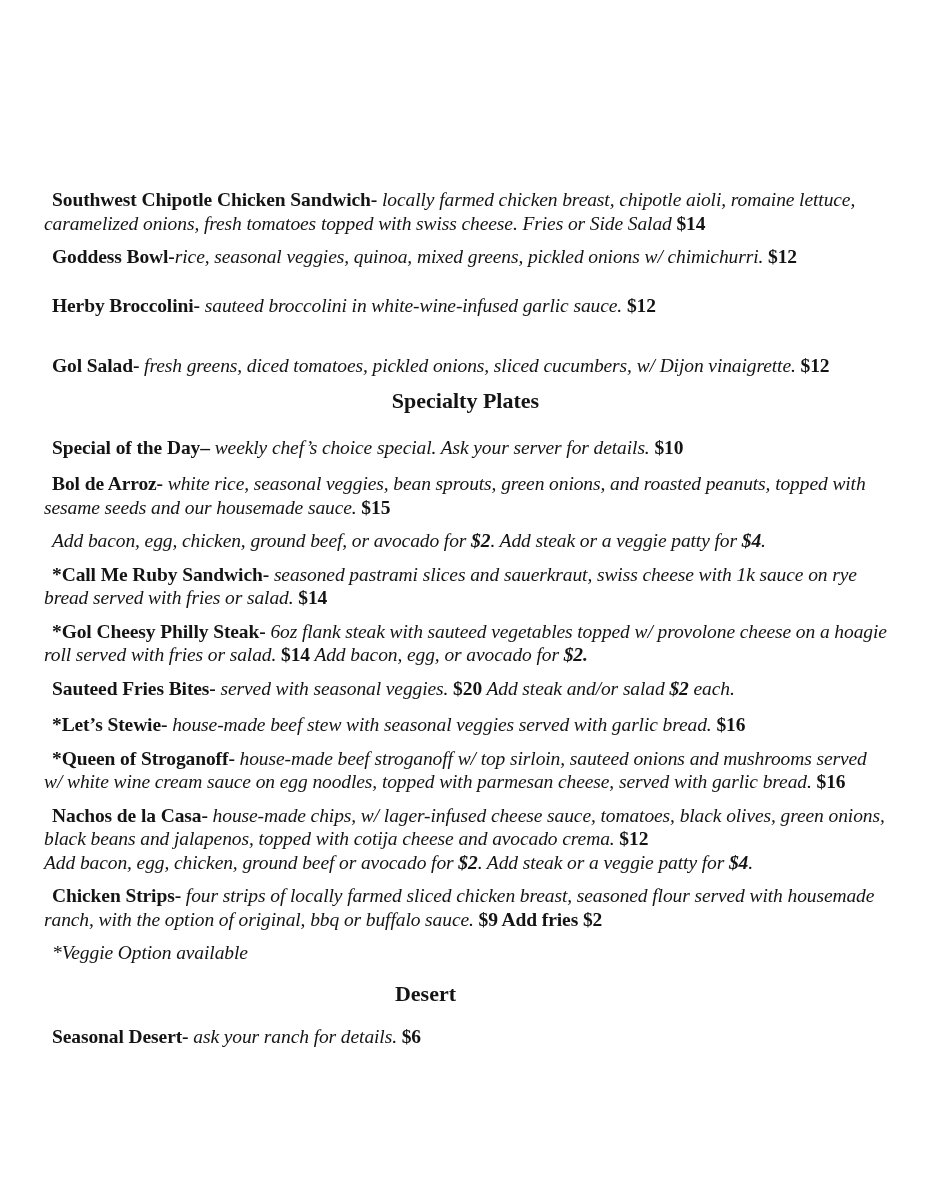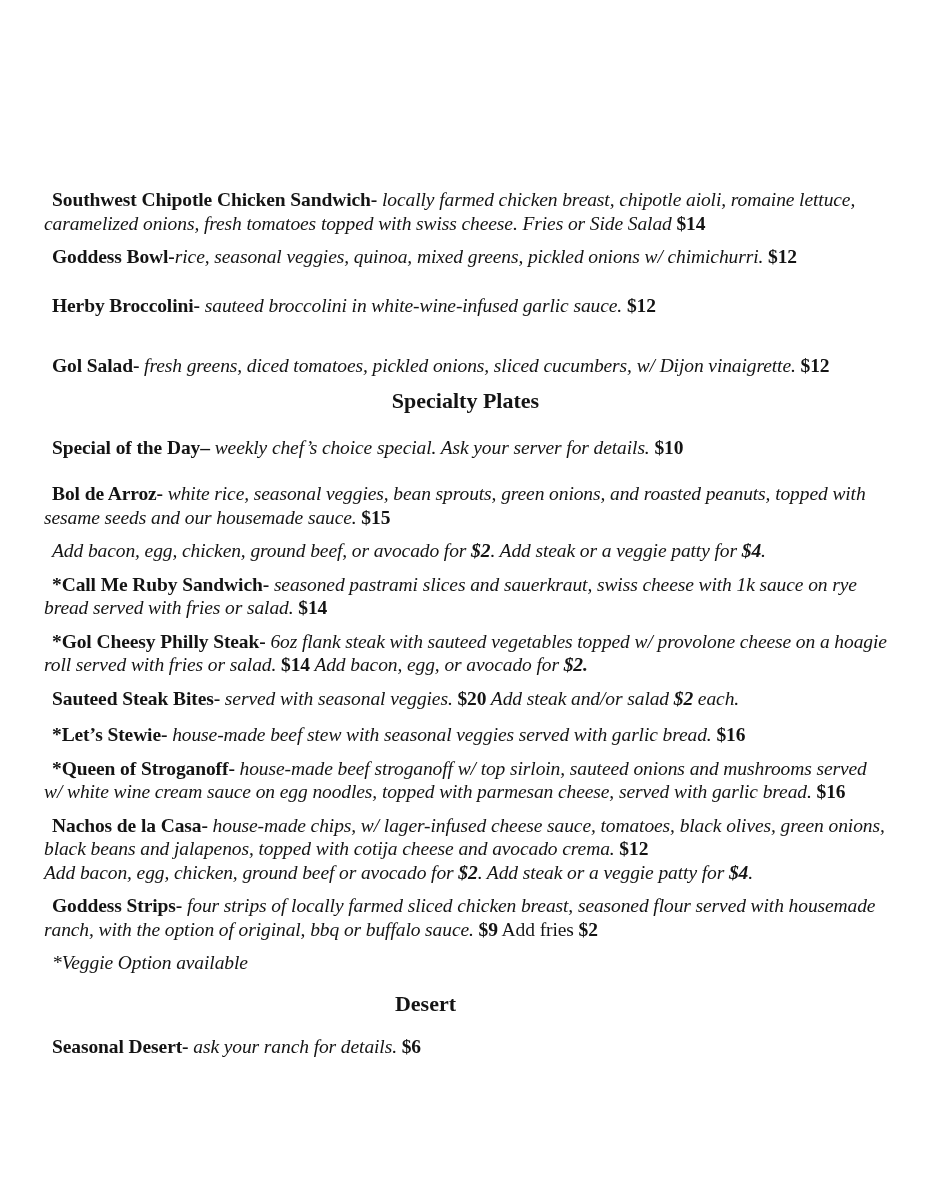--- a/index.html
+++ b/index.html
@@ -24,62 +24,62 @@
     font-size: 19.5px;
     line-height: 23.5px;
     text-indent: 8px;
     letter-spacing: -0.1px;
   }
   .menu-item:last-child { margin-bottom: 0; }
   
   [data-section="0"] .menu-item:nth-of-type(2) { margin-bottom: 25px; }
   [data-section="0"] .menu-item:nth-of-type(3) { margin-bottom: 37px; }
   
-  [data-section="1"] p.menu-item:nth-of-type(1) { margin-bottom: 23px; }
+  [data-section="1"] p.menu-item:nth-of-type(1) { margin-bottom: 13px; }
   [data-section="1"] p.menu-item:nth-of-type(6) { margin-bottom: 13px; }
   .section-heading {
     font-size: 22px;
     line-height: 36px;
     font-weight: 700;
     text-align: center;
     margin: 5px 0 17px 0;
     letter-spacing: 0;
   }
   
   [data-section="2"] .section-heading { transform: translateX(-40px); margin: 11px 0 13px 0; text-align: center; }
   .seg { white-space: normal; }
   .seg-name { font-weight: 700; font-style: normal; }
   .seg-italic { font-style: italic; font-weight: 400; }
   .seg-bold { font-weight: 700; font-style: normal; }
   .seg-bold-italic { font-weight: 700; font-style: italic; }
-  .seg-regular { font-weight: 400; font-style: normal; }
+  .seg-regular { font-weight: 700; font-style: normal; }
 </style>
 </head>
 <body>
 
 <div class="page">
   <main>
       <section class="menu-section" data-section="0">
         <p class="menu-item"><span class="seg seg-name">Southwest Chipotle Chicken Sandwich-</span><span class="seg seg-italic"> locally farmed chicken breast, chipotle aioli, romaine lettuce, caramelized onions, fresh tomatoes topped with swiss cheese. Fries or Side Salad </span><span class="seg seg-bold">$14</span></p>
         <p class="menu-item"><span class="seg seg-name">Goddess Bowl-</span><span class="seg seg-italic">rice, seasonal veggies, quinoa, mixed greens, pickled onions w/ chimichurri. </span><span class="seg seg-bold">$12</span></p>
         <p class="menu-item"><span class="seg seg-name">Herby Broccolini-</span><span class="seg seg-italic"> sauteed broccolini in white-wine-infused garlic sauce. </span><span class="seg seg-bold">$12</span></p>
         <p class="menu-item"><span class="seg seg-name">Gol Salad-</span><span class="seg seg-italic"> fresh greens, diced tomatoes, pickled onions, sliced cucumbers, w/ Dijon vinaigrette. </span><span class="seg seg-bold">$12</span></p>
       </section>
       <section class="menu-section" data-section="1">
         <h2 class="section-heading">Specialty Plates</h2>
         <p class="menu-item"><span class="seg seg-name">Special of the Day–</span><span class="seg seg-italic"> weekly chef’s choice special. Ask your server for details. </span><span class="seg seg-bold">$10</span></p>
         <p class="menu-item"><span class="seg seg-name">Bol de Arroz-</span><span class="seg seg-italic"> white rice, seasonal veggies, bean sprouts, green onions, and roasted peanuts, topped with sesame seeds and our housemade sauce. </span><span class="seg seg-bold">$15</span></p>
         <p class="menu-item"><span class="seg seg-italic">Add bacon, egg, chicken, ground beef, or avocado for </span><span class="seg seg-bold-italic">$2</span><span class="seg seg-italic">. Add steak or a veggie patty for </span><span class="seg seg-bold-italic">$4</span><span class="seg seg-italic">.</span></p>
         <p class="menu-item"><span class="seg seg-name">*Call Me Ruby Sandwich-</span><span class="seg seg-italic"> seasoned pastrami slices and sauerkraut, swiss cheese with 1k sauce on rye bread served with fries or salad. </span><span class="seg seg-bold">$14</span></p>
         <p class="menu-item"><span class="seg seg-name">*Gol Cheesy Philly Steak-</span><span class="seg seg-italic"> 6oz flank steak with sauteed vegetables topped w/ provolone cheese on a hoagie roll served with fries or salad. </span><span class="seg seg-bold">$14</span><span class="seg seg-italic">  Add bacon, egg, or avocado for </span><span class="seg seg-bold-italic">$2.</span></p>
-        <p class="menu-item"><span class="seg seg-name">Sauteed Steak Bites-</span><span class="seg seg-italic"> served with seasonal veggies. </span><span class="seg seg-bold">$20</span><span class="seg seg-italic"> Add steak and/or salad </span><span class="seg seg-bold-italic">$2</span><span class="seg seg-italic"> each.</span></p>
+        <p class="menu-item"><span class="seg seg-name">Sauteed Fries Bites-</span><span class="seg seg-italic"> served with seasonal veggies. </span><span class="seg seg-bold">$20</span><span class="seg seg-italic"> Add steak and/or salad </span><span class="seg seg-bold-italic">$2</span><span class="seg seg-italic"> each.</span></p>
         <p class="menu-item"><span class="seg seg-name">*Let’s Stewie-</span><span class="seg seg-italic"> house-made beef stew with seasonal veggies served with garlic bread. </span><span class="seg seg-bold">$16</span></p>
         <p class="menu-item"><span class="seg seg-name">*Queen of Stroganoff-</span><span class="seg seg-italic"> house-made beef stroganoff w/ top sirloin, sauteed onions and mushrooms served w/ white wine cream sauce on egg noodles, topped with parmesan cheese, served with garlic bread. </span><span class="seg seg-bold">$16</span></p>
         <p class="menu-item"><span class="seg seg-name">Nachos de la Casa-</span><span class="seg seg-italic">  house-made chips,  w/ lager-infused cheese sauce, tomatoes, black olives, green onions, black beans and jalapenos, topped with cotija cheese and avocado crema. </span><span class="seg seg-bold">$12</span><br><span class="seg seg-italic">Add bacon, egg, chicken, ground beef or avocado for </span><span class="seg seg-bold-italic">$2</span><span class="seg seg-italic">. Add steak or a veggie patty for </span><span class="seg seg-bold-italic">$4</span><span class="seg seg-italic">.</span></p>
-        <p class="menu-item"><span class="seg seg-name">Goddess Strips-</span><span class="seg seg-italic"> four strips of locally farmed sliced chicken breast, seasoned flour served with housemade ranch, with the option of original, bbq or buffalo sauce. </span><span class="seg seg-bold">$9</span><span class="seg seg-regular"> Add fries </span><span class="seg seg-bold">$2</span></p>
+        <p class="menu-item"><span class="seg seg-name">Chicken Strips-</span><span class="seg seg-italic"> four strips of locally farmed sliced chicken breast, seasoned flour served with housemade ranch, with the option of original, bbq or buffalo sauce. </span><span class="seg seg-bold">$9</span><span class="seg seg-regular"> Add fries </span><span class="seg seg-bold">$2</span></p>
         <p class="menu-item"><span class="seg seg-italic">*Veggie Option available</span></p>
       </section>
       <section class="menu-section" data-section="2">
         <h2 class="section-heading">Desert</h2>
         <p class="menu-item"><span class="seg seg-name">Seasonal Desert-</span><span class="seg seg-italic"> ask your ranch for details. </span><span class="seg seg-bold">$6</span></p>
       </section>
     </main>
 </div>
 
 </body></html>

